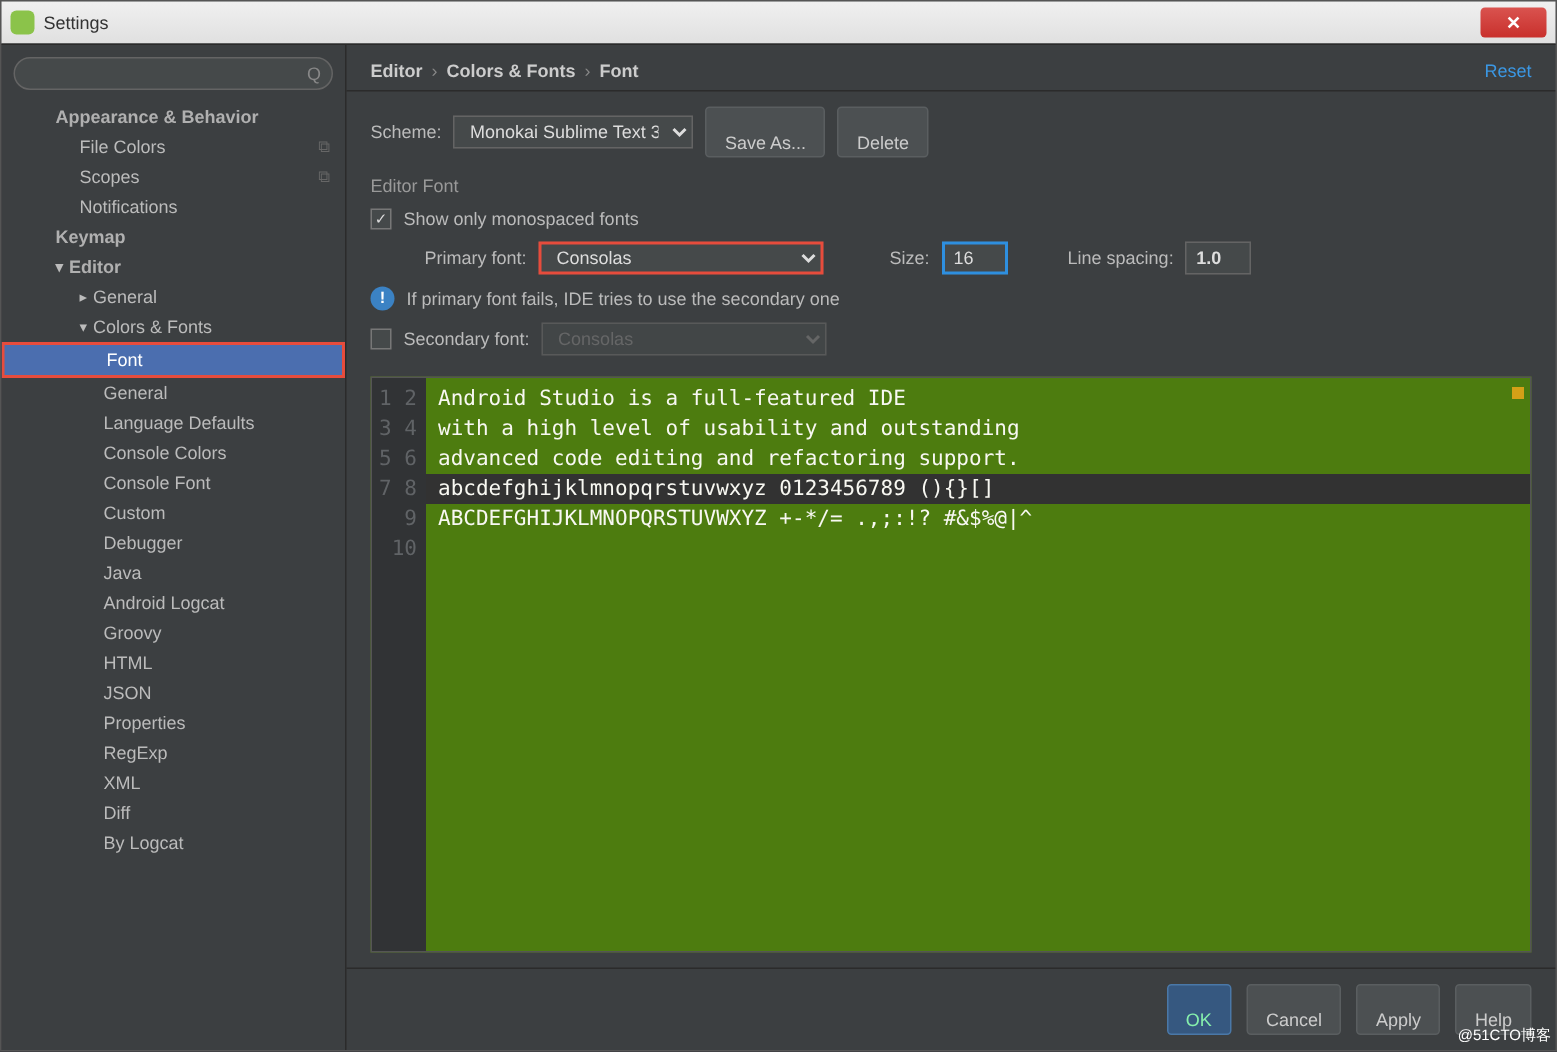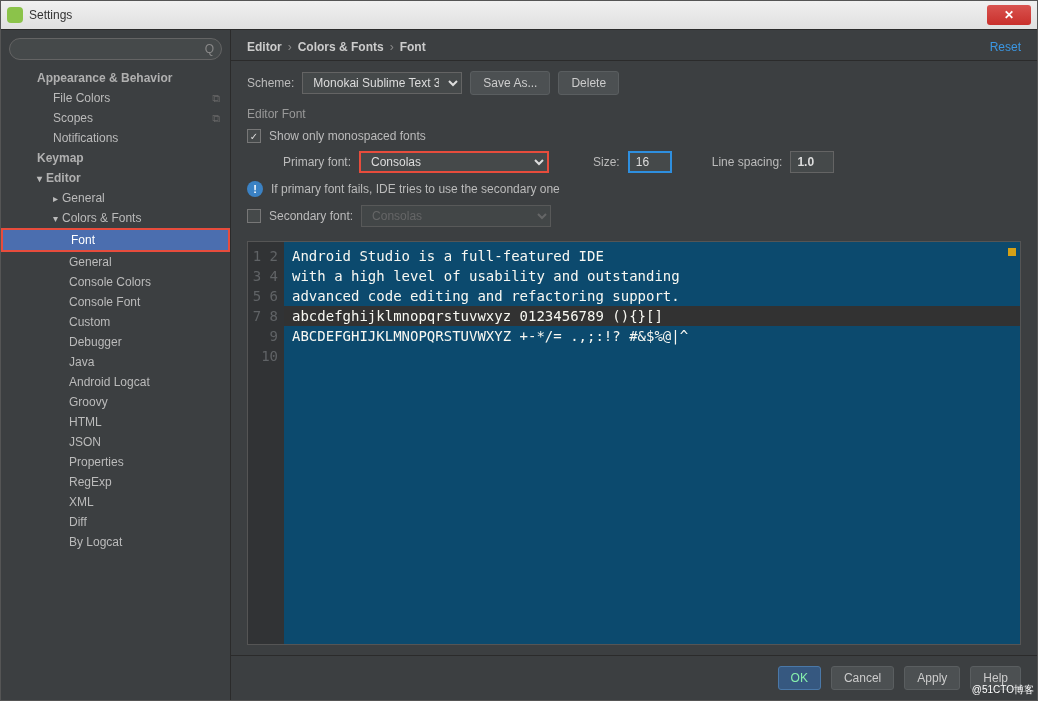--- a/index.html
+++ b/index.html
@@ -26,28 +26,28 @@
 .main { flex:1; display:flex; flex-direction:column; }
 .breadcrumb { padding:10px 16px 6px 16px; display:flex; align-items:center; color:#ccc; border-bottom:1px solid #2b2b2b; }
 .breadcrumb .crumb { font-weight:bold; }
 .breadcrumb .sep { margin:0 6px; color:#888; }
 .breadcrumb .reset { margin-left:auto; color:#3b97e3; cursor:pointer; }
 .form-body { padding:10px 16px; display:flex; flex-direction:column; gap:8px; flex:1; overflow:hidden;justify-content:center; }
 .form-row { display:flex; align-items:center; gap:8px; }
 label.fld { color:#bbb; }
 select, input[type=text] { background:#45494a; border:1px solid #646464; color:#ddd; height:22px; padding:0 6px; font-size:12px; }
 select.disabled, input.disabled { color:#777; }
-.btn { background:#4c5052; border:1px solid #5a5e60; color:#ccc; height:24px; padding:4px 12px; border-radius:3px; cursor:pointer; font-size:12px; }
+.btn { background:#4c5052; border:1px solid #5a5e60; color:#ccc; height:24px; padding:16px 12px; border-radius:3px; cursor:pointer; font-size:12px; }
 .btn.blue { background:#365880; border-color:#4a78a8; color:#86efac; }
 .fieldset-title { color:#999; margin-top:4px; }
 .info-row { display:flex; align-items:center; gap:8px; }
 .info-icon { width:16px; height:16px; border-radius:50%; background:#3b82c4; color:#fff; display:flex; align-items:center; justify-content:center; font-size:11px; font-weight:bold; }
 .highlight-select { border:2px solid #e74c3c !important; }
 .highlight-input { border:2px solid #2e8fdf !important; }
-.preview-wrap { flex:1; display:flex; border:1px solid #555; margin-top:6px; min-height:0; background:#0c4a6e; font-family:Consolas,monospace; font-size:14px; color:#f8f8f2; position:relative; }
+.preview-wrap { flex:1; display:flex; border:1px solid #555; margin-top:6px; min-height:0; background:#4d7c0f; font-family:Consolas,monospace; font-size:14px; color:#f8f8f2; position:relative; }
 .gutter { width:36px; background:#313335; color:#606366; text-align:right; padding:4px 6px 4px 0; line-height:20px; user-select:none; }
 .code { flex:1; padding:4px 8px; line-height:20px; white-space:pre; overflow:auto; position:relative; }
 .code .hl-line { position:absolute; left:0; right:0; height:20px; background:#323232; z-index:0; }
 .code .txt { position:relative; z-index:1; }
 .preview-wrap .mark { position:absolute; top:6px; right:4px; width:8px; height:8px; background:#d4a017; }
 .btn-row { border-top:1px solid #2b2b2b; padding:10px 16px; display:flex; justify-content:flex-end; gap:10px; }
 .watermark { position:absolute; right:4px; bottom:4px; color:#ffffff; font-size:10px; }
 .chk { width:14px; height:14px; background:#45494a; border:1px solid #777; display:inline-flex; align-items:center; justify-content:center; color:#ddd; font-size:10px; }
 .chk.unchecked { color:transparent; }
 </style>
@@ -100,20 +100,23 @@
             <span class="caret">▾</span>
             <span>Colors &amp; Fonts</span>
           </div>
           <div class="tree-item lvl3 selected highlight-box">
             <span>Font</span>
           </div>
           <div class="tree-item lvl3">
             <span>General</span>
           </div>
           <div class="tree-item lvl3">
+            <span>Language Defaults</span>
+          </div>
+          <div class="tree-item lvl3">
             <span>Console Colors</span>
           </div>
           <div class="tree-item lvl3">
             <span>Console Font</span>
           </div>
           <div class="tree-item lvl3">
             <span>Custom</span>
           </div>
           <div class="tree-item lvl3">
             <span>Debugger</span>

